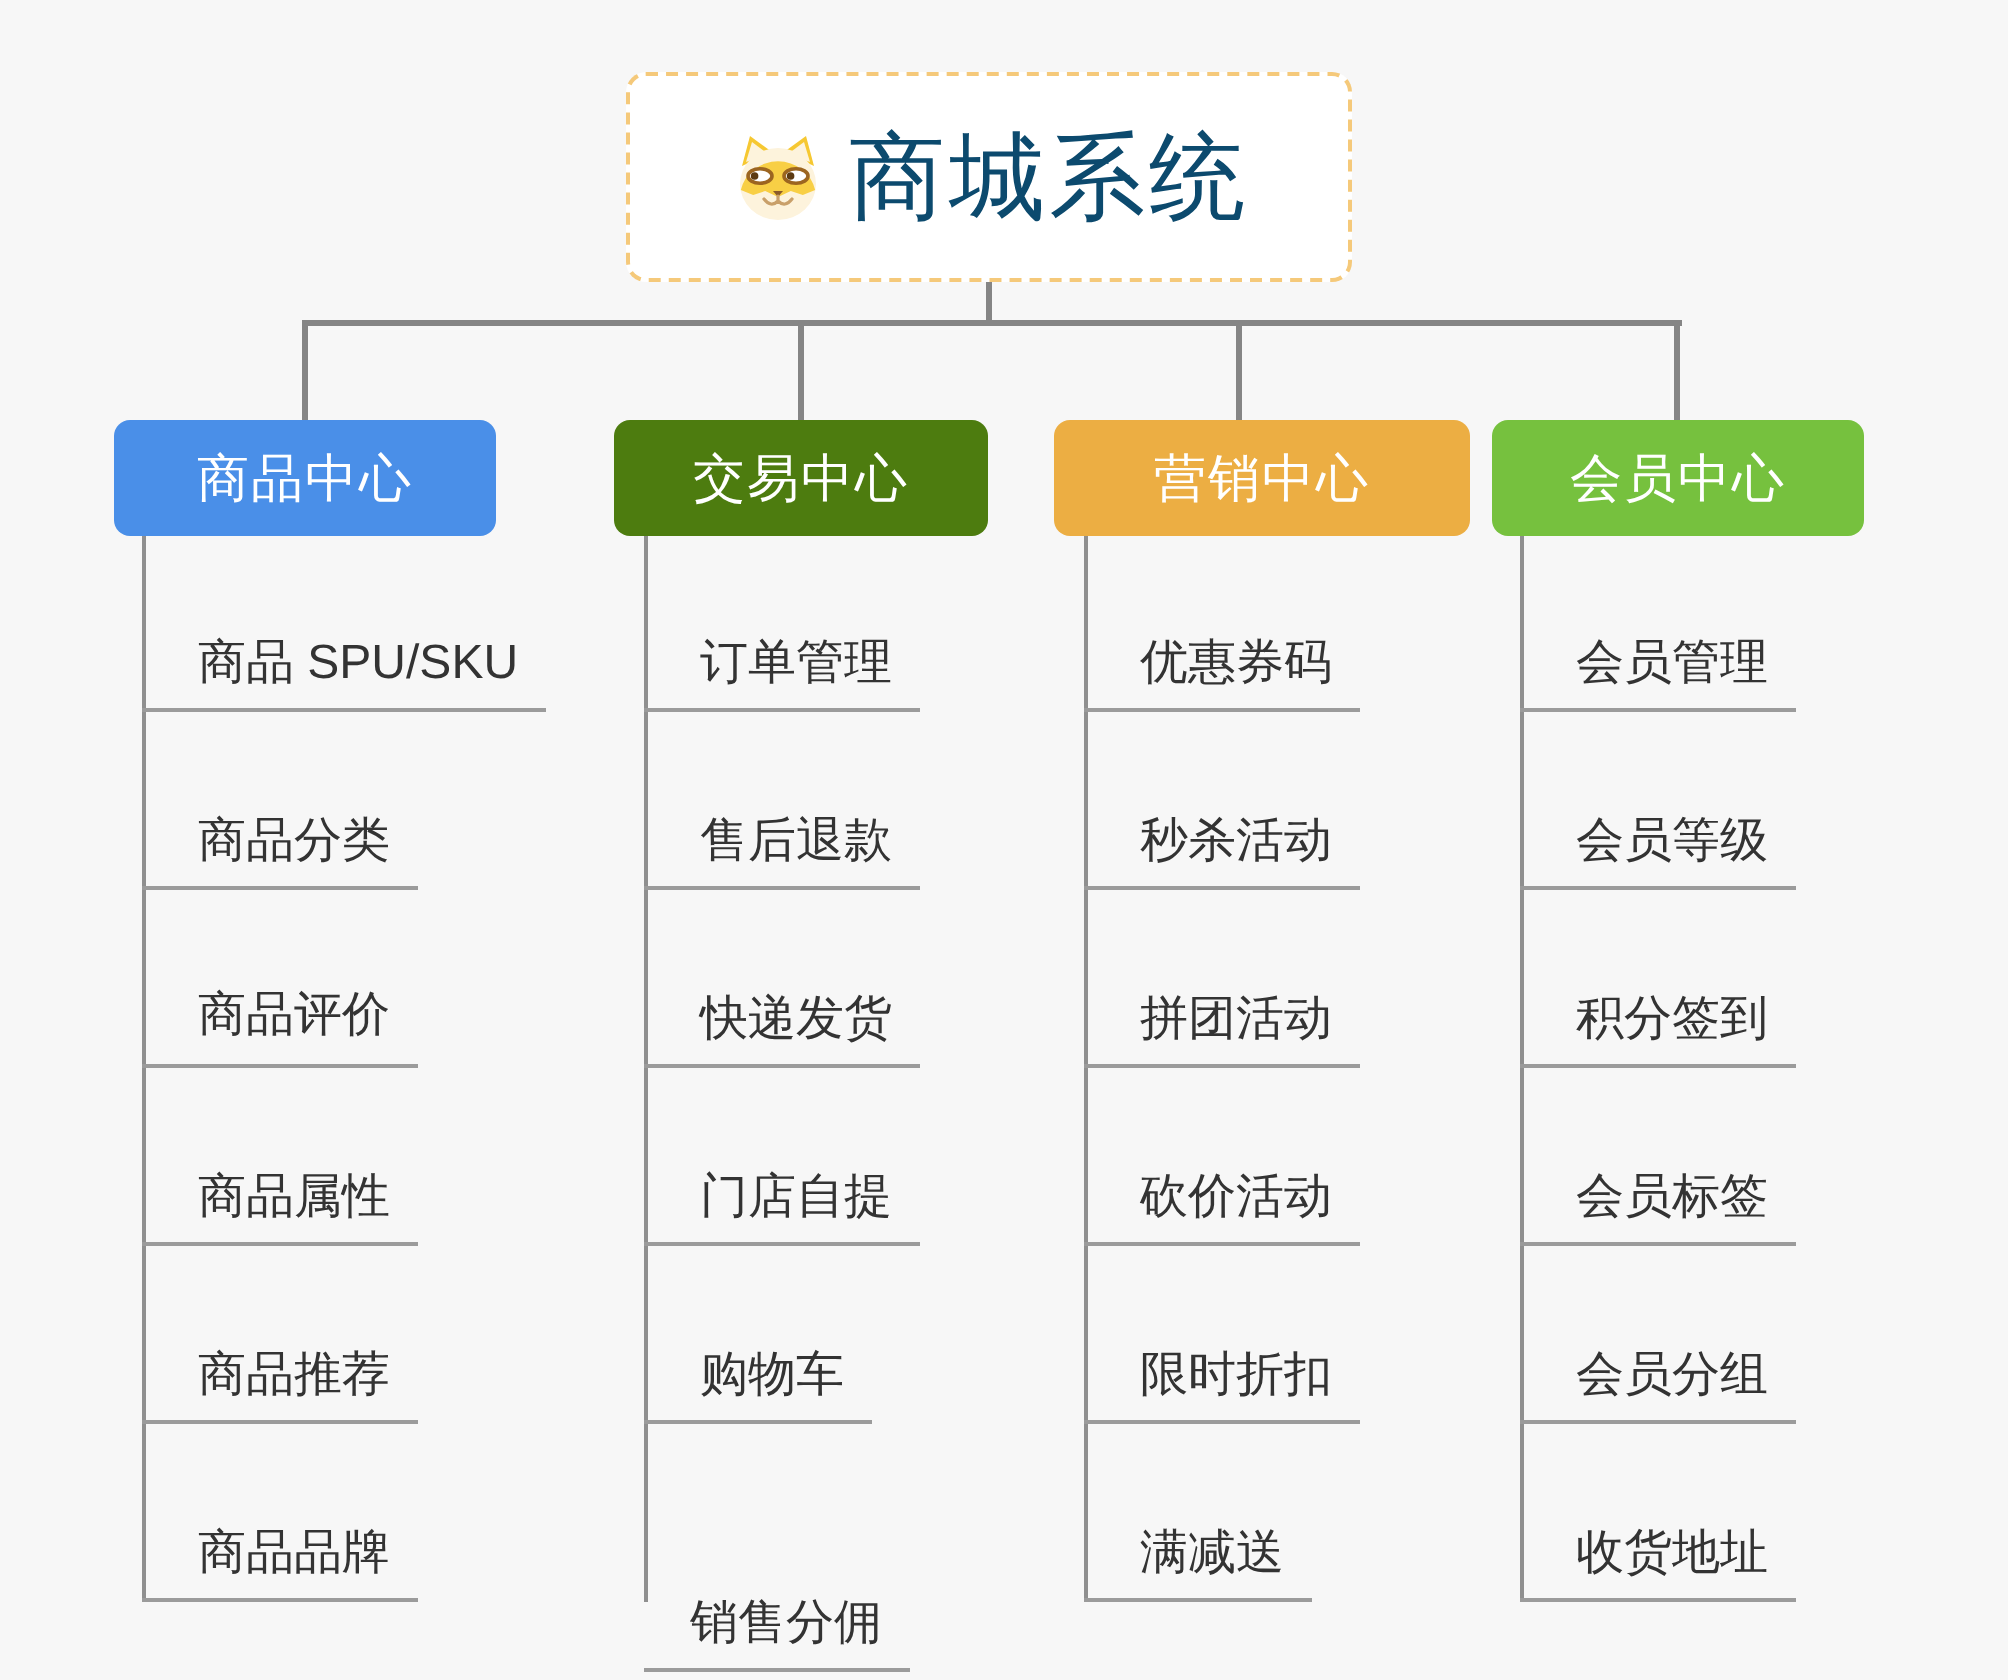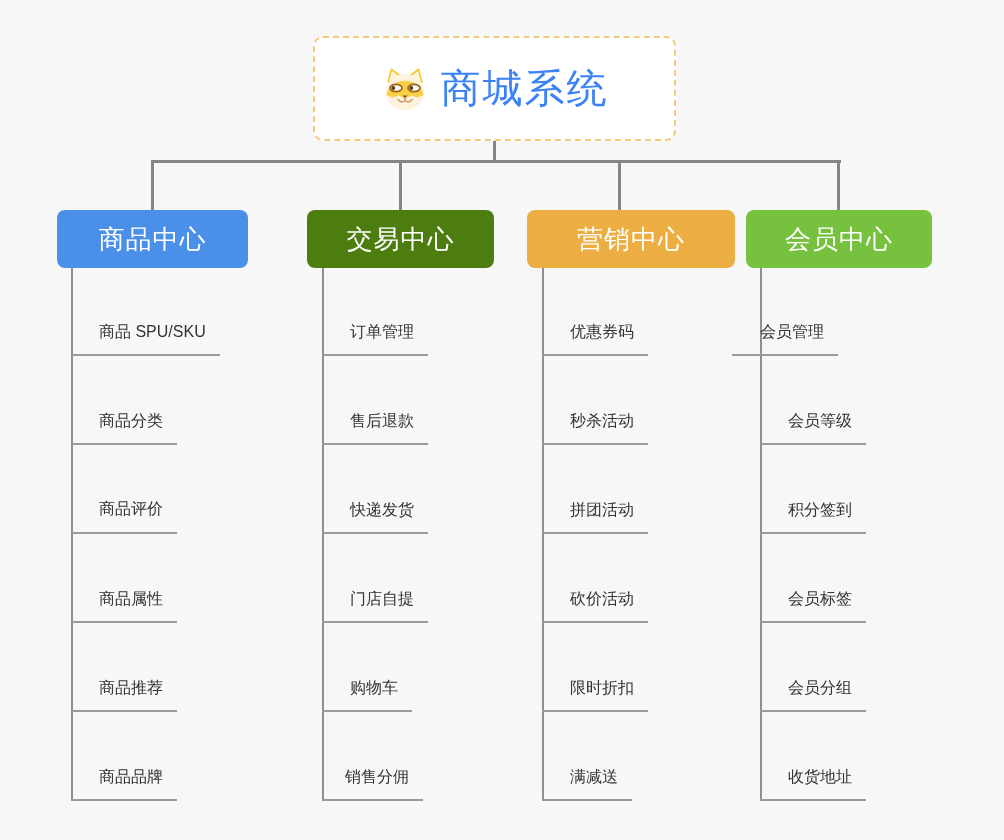--- a/index.html
+++ b/index.html
@@ -10,37 +10,37 @@
     overflow:hidden;
   }
   .canvas{position:relative;width:1004px;height:840px;}
   
   .root-node{
     position:absolute;left:313px;top:36px;width:363px;height:105px;
     box-sizing:border-box;background:#ffffff;
     border:2px dashed #f5c97a;border-radius:10px;
     display:flex;align-items:center;justify-content:center;gap:12px;
   }
-  .root-title{font-size:40px;letter-spacing:2px;color:#3b82f6;}
+  .root-title{font-size:48px;letter-spacing:2px;color:#0c4a6e;}
   .root-icon{width:48px;height:44px;display:block;}
   
   .line{position:absolute;background:#858585;}
   
   .branch-header{
     position:absolute;top:210px;height:58px;box-sizing:border-box;
     border-radius:8px;color:#ffffff;font-size:26px;letter-spacing:1px;
     display:flex;align-items:center;justify-content:center;
   }
   
   .trunk{position:absolute;width:2px;background:#8f8f8f;top:268px;height:533px;}
   
   .leaf{
     position:absolute;box-sizing:border-box;height:40px;line-height:32px;
     padding:0 14px 6px 28px;border-bottom:2px solid #9b9b9b;
-    font-size:16px;color:#333333;white-space:nowrap;
+    font-size:24px;color:#333333;white-space:nowrap;
   }
 </style>
 </head>
 <body>
 
 <div class="canvas">
 
   <div class="root-node">
     <svg class="root-icon" viewBox="0 0 48 44" xmlns="http://www.w3.org/2000/svg">
       <polygon points="6,16 10,1 21,9" fill="#f6c832"></polygon>
@@ -81,28 +81,28 @@
       <div class="leaf" style="left: 71px; top: 405px;">商品分类</div>
       <div class="leaf" style="left: 71px; top: 494px; font-family: Liberation Mono, monospace;">商品评价</div>
       <div class="leaf" style="left: 71px; top: 583px;">商品属性</div>
       <div class="leaf" style="left: 71px; top: 672px;">商品推荐</div>
       <div class="leaf" style="left: 71px; top: 761px;">商品品牌</div>
       <div class="leaf" style="left: 322px; top: 316px;">订单管理</div>
       <div class="leaf" style="left: 322px; top: 405px;">售后退款</div>
       <div class="leaf" style="left: 322px; top: 494px;">快递发货</div>
       <div class="leaf" style="left: 322px; top: 583px;">门店自提</div>
       <div class="leaf" style="left: 322px; top: 672px;">购物车</div>
-      <div class="leaf" style="left: 322px; top: 761px; padding-left: 23px;">销售分佣</div>
+      <div class="leaf" style="left: 322px; top: 796px; padding-left: 23px;">销售分佣</div>
       <div class="leaf" style="left: 542px; top: 316px;">优惠券码</div>
       <div class="leaf" style="left: 542px; top: 405px;">秒杀活动</div>
       <div class="leaf" style="left: 542px; top: 494px;">拼团活动</div>
       <div class="leaf" style="left: 542px; top: 583px;">砍价活动</div>
       <div class="leaf" style="left: 542px; top: 672px;">限时折扣</div>
       <div class="leaf" style="left: 542px; top: 761px;">满减送</div>
-      <div class="leaf" style="left: 732px; top: 316px;">会员管理</div>
+      <div class="leaf" style="left: 760px; top: 316px;">会员管理</div>
       <div class="leaf" style="left: 760px; top: 405px;">会员等级</div>
       <div class="leaf" style="left: 760px; top: 494px;">积分签到</div>
       <div class="leaf" style="left: 760px; top: 583px;">会员标签</div>
       <div class="leaf" style="left: 760px; top: 672px;">会员分组</div>
       <div class="leaf" style="left: 760px; top: 761px;">收货地址</div>
     </div>
 
 </div>
 
 </body></html>

